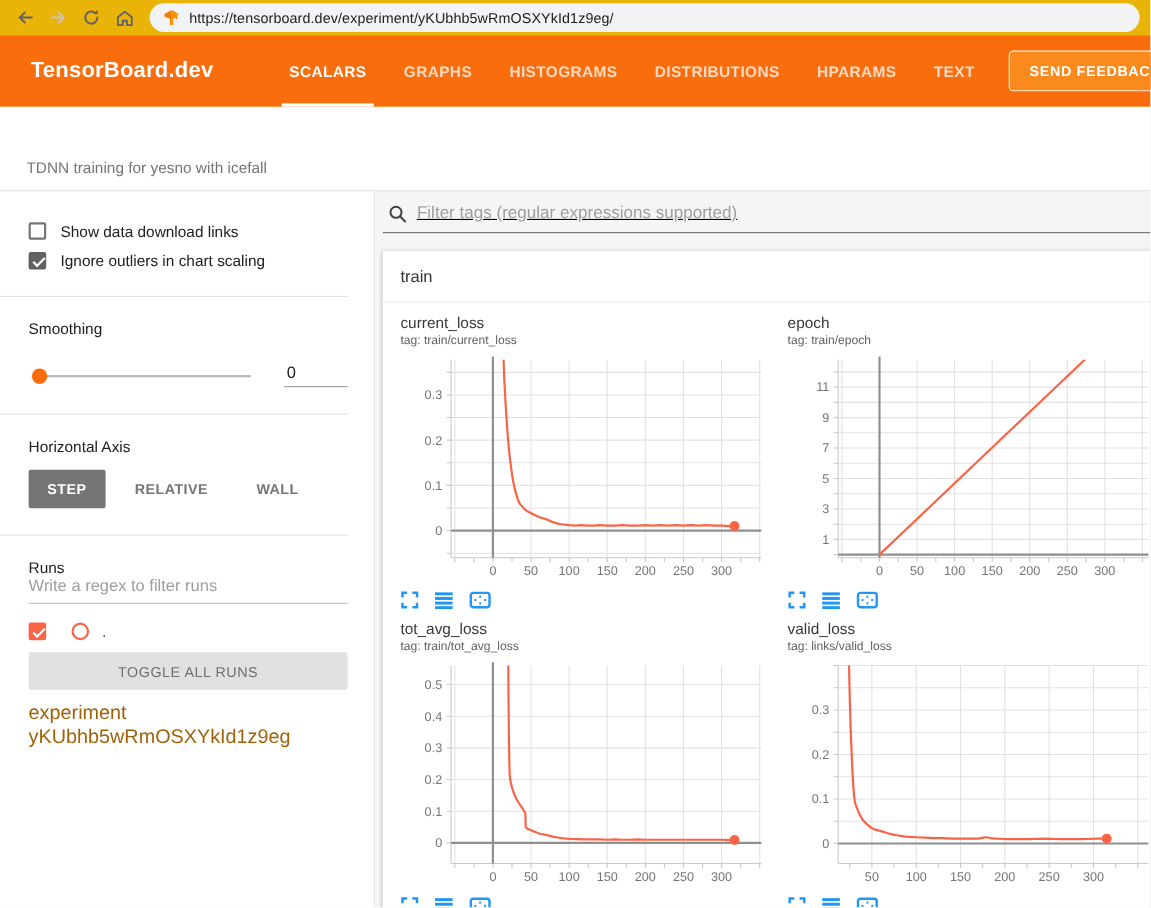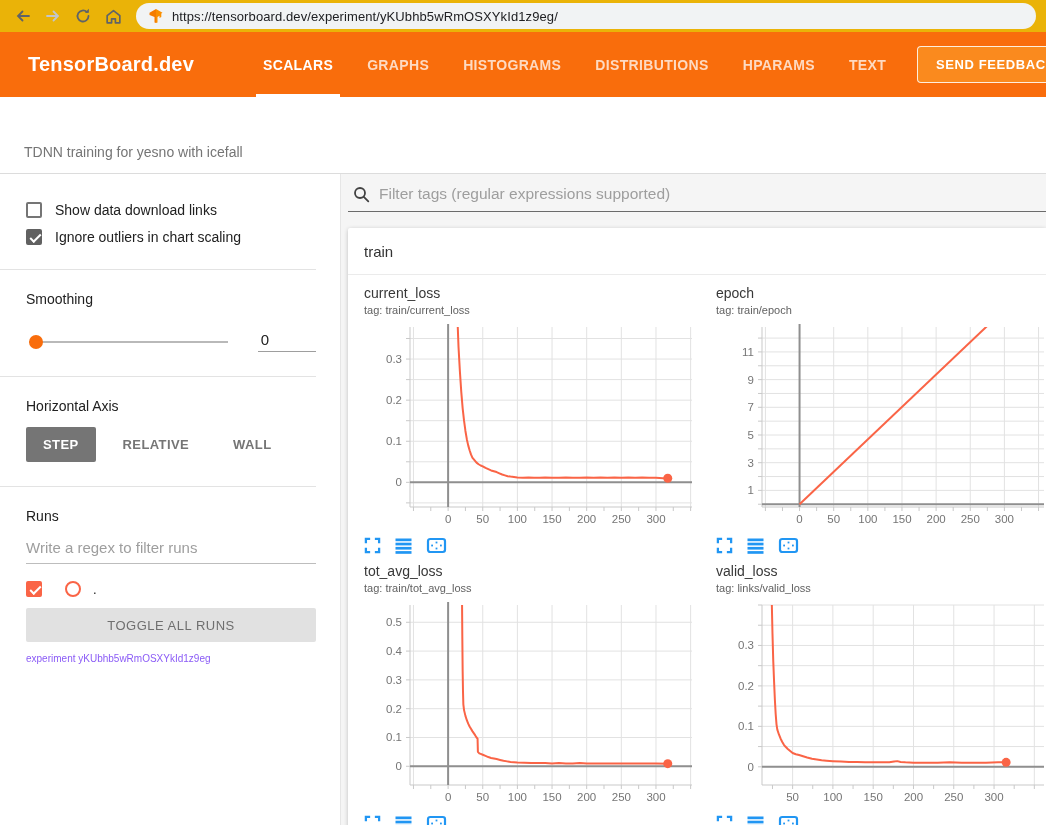--- a/index.html
+++ b/index.html
@@ -52,30 +52,30 @@
   .divider { height:1px; background:#e3e3e3; margin-top:24px; margin-right:0; margin-left:-26px; }
   .side-label { font-size:14px; color:#212121; margin-top:21px; }
   .slider-row { display:flex; align-items:center; margin-top:24px; }
   .slider { position:relative; width:205px; height:2px; background:#b9b9b9; margin-left:3px; }
   .slider-thumb { position:absolute; left:0; top:-6px; width:14px; height:14px; border-radius:50%; background:#f96d0c; cursor:pointer; }
   .slider-value { width:60px; margin-left:30px; border-bottom:1px solid #9e9e9e; font-size:15px; color:#212121; padding:0 0 3px 3px; }
   .axis-btns { display:flex; margin-top:13px; }
   .axis-btn { padding:10px 17px; font-size:13px; letter-spacing:.4px; color:#757575; border-radius:2px; cursor:pointer; font-weight:bold; }
   .axis-btn.active { background:#757575; color:#fff; }
   .axis-btn + .axis-btn { margin-left:10px; }
-  .regex-input { margin-top:15px; border-bottom:1px solid #bdbdbd; padding-bottom:7px; font-size:15px; color:#9e9e9e; cursor:text; }
+  .regex-input { border-bottom:1px solid #bdbdbd; padding-bottom:7px; font-size:15px; color:#9e9e9e; cursor:text; }
   .run-row { display:flex; align-items:center; margin-top:17px; cursor:pointer; }
   .run-swatch { width:16px; height:16px; border:2px solid #fa6446; border-radius:50%; margin-left:10px; margin-right:12px; }
   .run-name { font-size:13px; color:#212121; }
   .toggle-btn { margin-top:11px; width:290px; height:34px; background:#e1e1e1; border:none; border-radius:2px;
     color:#6f6f6f; font-size:13px; letter-spacing:.5px; font-family:inherit; cursor:pointer; }
-  .exp-caption { margin-top:11px; font-size:10px; color:#8b5cf6; }
+  .exp-caption { margin-top:11px; font-size:18px; color:#a16207; }
 
   
-  .filter-row { display:flex; align-items:center; margin-top:11px; padding:0 0 8px 5px; border-bottom:1px solid #6b6b6b; }
+  .filter-row { display:flex; align-items:center; margin-top:11px; padding:0 0 8px 5px; border-bottom:1px solid #6b6b6b;text-decoration:underline; }
   .filter-placeholder { font-size:15.5px; color:#9e9e9e; margin-left:9px; }
   .card { margin-top:16px; background:#fff; border-radius:2px 0 0 0; box-shadow:0 1px 4px rgba(0,0,0,.22); min-height:600px; }
   .card-header { padding:15px 16px 14px; font-size:15px; color:#333; border-bottom:1px solid #ebebeb; }
   .charts-grid { display:grid; grid-template-columns:352px 352px; padding-top:8px; }
   .chart-block { padding:0 16px 6px; }
   .chart-title { font-size:14px; color:#383838; height:20px; line-height:20px; }
   .chart-tag { font-size:11px; color:#616161; height:16px; line-height:14px; }
   .chart-svg { display:block; margin-top:4px; }
   .chart-svg text { font-size:11.5px; fill:#757575; }
   .chart-actions { display:flex; align-items:center; margin-top:6px; height:20px; }

